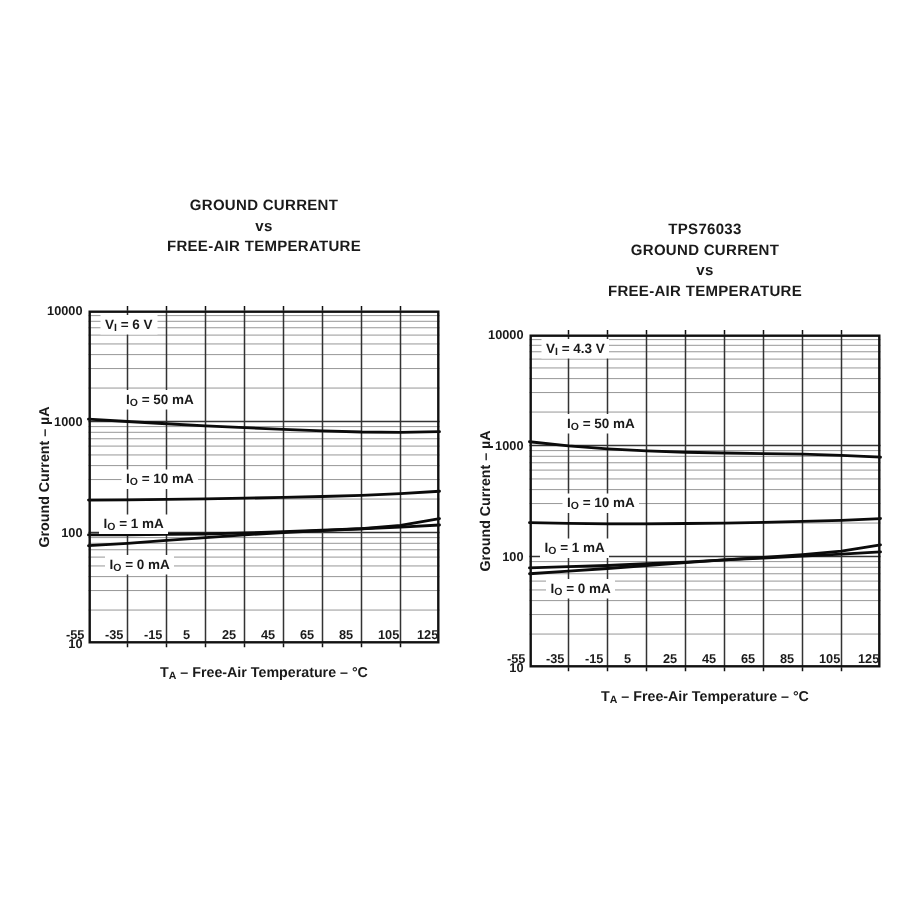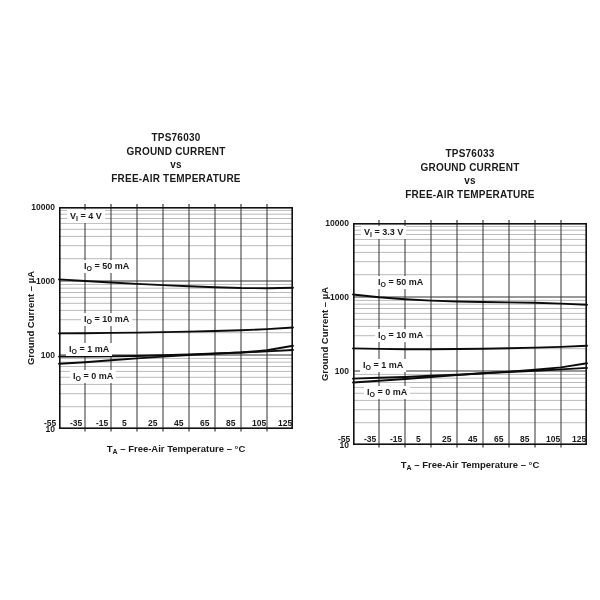--- a/index.html
+++ b/index.html
@@ -35,21 +35,20 @@
   .ylabel { position:absolute; left:-29px; top:187px; white-space:nowrap;
             transform:translate(-50%,-50%) rotate(-90deg); font-size:9.5px; font-weight:bold; }
 </style>
 </head>
 <body>
 
 <div class="page">
 
   <div class="chart" id="chart0">
     <div class="title">
-      <div>TPS76030</div>
       <div>GROUND CURRENT</div>
       <div>vs</div>
       <div>FREE-AIR TEMPERATURE</div>
     </div>
     <div class="plot">
         <svg width="234" height="222">
           <line class="gmin" x1="0" x2="234" y1="199.7" y2="199.7"></line>
           <line class="gmin" x1="0" x2="234" y1="186.7" y2="186.7"></line>
           <line class="gmin" x1="0" x2="234" y1="177.4" y2="177.4"></line>
           <line class="gmin" x1="0" x2="234" y1="170.3" y2="170.3"></line>
@@ -98,21 +97,21 @@
           <line class="tickout" x1="182.0" x2="182.0" y1="222" y2="224.5"></line>
           <line class="gver" x1="208.0" x2="208.0" y1="0" y2="222"></line>
           <line class="tickout" x1="208.0" x2="208.0" y1="-3" y2="0"></line>
           <line class="tickout" x1="208.0" x2="208.0" y1="222" y2="224.5"></line>
           <polyline class="curve" points="0.0,72.4 26.0,74.0 52.0,75.5 78.0,76.9 104.0,78.1 130.0,79.2 156.0,80.2 182.0,81.0 208.0,81.2 234.0,80.8"></polyline>
           <polyline class="curve" points="0.0,126.4 26.0,126.2 52.0,125.9 78.0,125.6 104.0,125.1 130.0,124.6 156.0,124.0 182.0,123.3 208.0,122.1 234.0,120.5"></polyline>
           <polyline class="curve" points="0.0,149.6 26.0,149.6 52.0,149.3 78.0,149.0 104.0,148.3 130.0,147.4 156.0,146.4 182.0,145.5 208.0,144.4 234.0,143.0"></polyline>
           <polyline class="curve" points="0.0,156.8 26.0,155.2 52.0,153.2 78.0,151.4 104.0,149.6 130.0,148.0 156.0,146.7 182.0,145.5 208.0,143.2 234.0,138.8"></polyline>
           <rect class="frame" x="0.8" y="0.8" width="232.4" height="220.4"></rect>
         </svg>
-      <div class="pl pl-ann"><span>V</span><sub>I</sub><span> = 4 V</span></div>
+      <div class="pl pl-ann"><span>V</span><sub>I</sub><span> = 6 V</span></div>
       <div class="pl pl-50"><span>I</span><sub>O</sub><span> = 50 mA</span></div>
       <div class="pl pl-10"><span>I</span><sub>O</sub><span> = 10 mA</span></div>
       <div class="pl pl-1"><span>I</span><sub>O</sub><span> = 1 mA</span></div>
       <div class="pl pl-0"><span>I</span><sub>O</sub><span> = 0 mA</span></div>
     <div class="xtick" style="left: -15px;">-55</div>
         <div class="xtick" style="left: 11px;">-35</div>
         <div class="xtick" style="left: 37px;">-15</div>
         <div class="xtick" style="left: 63px;">5</div>
         <div class="xtick" style="left: 89px;">25</div>
         <div class="xtick" style="left: 115px;">45</div>
@@ -187,21 +186,21 @@
           <line class="tickout" x1="182.0" x2="182.0" y1="222" y2="224.5"></line>
           <line class="gver" x1="208.0" x2="208.0" y1="0" y2="222"></line>
           <line class="tickout" x1="208.0" x2="208.0" y1="-3" y2="0"></line>
           <line class="tickout" x1="208.0" x2="208.0" y1="222" y2="224.5"></line>
           <polyline class="curve" points="0.0,71.5 26.0,74.3 52.0,76.2 78.0,77.6 104.0,78.5 130.0,79.0 156.0,79.4 182.0,79.8 208.0,80.6 234.0,81.8"></polyline>
           <polyline class="curve" points="0.0,125.4 26.0,125.9 52.0,126.2 78.0,126.2 104.0,126.0 130.0,125.7 156.0,125.2 182.0,124.6 208.0,123.9 234.0,122.7"></polyline>
           <polyline class="curve" points="0.0,155.6 26.0,154.8 52.0,154.0 78.0,152.8 104.0,151.7 130.0,150.3 156.0,149.0 182.0,147.7 208.0,146.4 234.0,144.9"></polyline>
           <polyline class="curve" points="0.0,159.5 26.0,157.7 52.0,156.0 78.0,154.0 104.0,152.1 130.0,150.3 156.0,148.6 182.0,146.7 208.0,144.4 234.0,140.3"></polyline>
           <rect class="frame" x="0.8" y="0.8" width="232.4" height="220.4"></rect>
         </svg>
-      <div class="pl pl-ann"><span>V</span><sub>I</sub><span> = 3.3 V</span></div>
+      <div class="pl pl-ann"><span>V</span><sub>I</sub><span> = 4.3 V</span></div>
       <div class="pl pl-50"><span>I</span><sub>O</sub><span> = 50 mA</span></div>
       <div class="pl pl-10"><span>I</span><sub>O</sub><span> = 10 mA</span></div>
       <div class="pl pl-1"><span>I</span><sub>O</sub><span> = 1 mA</span></div>
       <div class="pl pl-0"><span>I</span><sub>O</sub><span> = 0 mA</span></div>
     <div class="xtick" style="left: -15px;">-55</div>
         <div class="xtick" style="left: 11px;">-35</div>
         <div class="xtick" style="left: 37px;">-15</div>
         <div class="xtick" style="left: 63px;">5</div>
         <div class="xtick" style="left: 89px;">25</div>
         <div class="xtick" style="left: 115px;">45</div>

